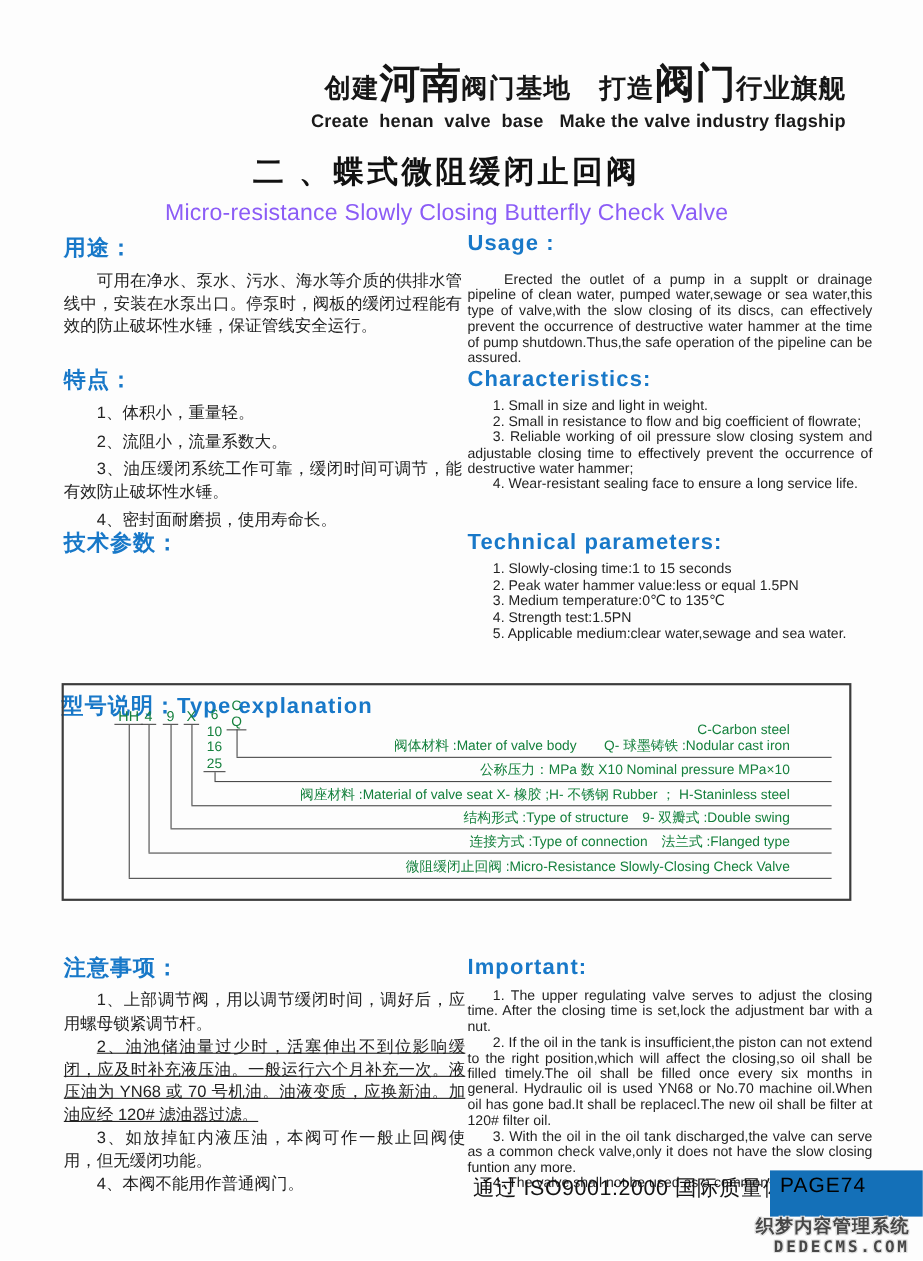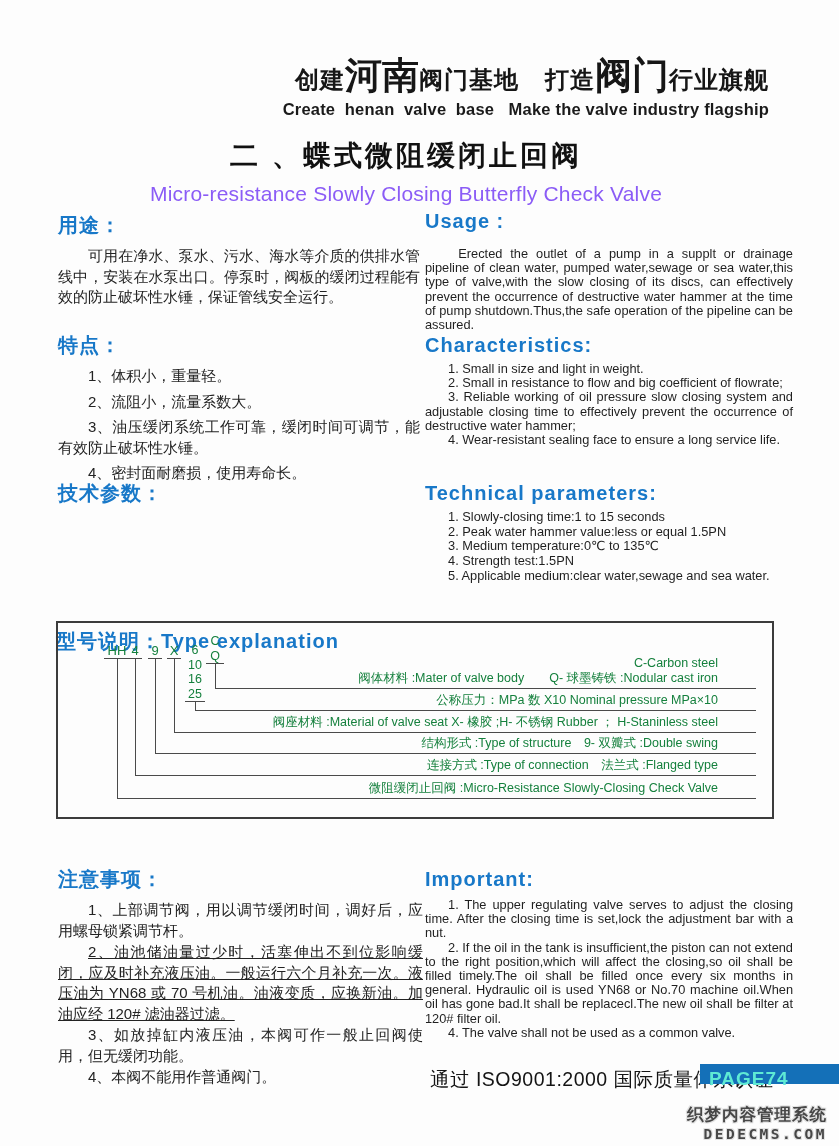--- a/index.html
+++ b/index.html
@@ -57,22 +57,22 @@
   .r6{left:59px;top:175px;}
   .rowlabel{position:absolute;right:54px;text-align:right;white-space:nowrap;line-height:15px;font-size:12.5px;}
   .l1{bottom:131px;}
   .l2{bottom:109px;}
   .l3{bottom:87px;}
   .l4{bottom:66px;}
   .l5{bottom:44px;}
   .l6{bottom:21px;}
   
   .iso-text{position:absolute;left:430px;top:1066px;font-size:19.5px;color:#141414;letter-spacing:.5px;}
-  .page-badge{position:absolute;left:700px;top:1064px;width:139px;height:20px;background:#1470b8;color:#5eead4;
-    font-size:19px;font-weight:700;line-height:30px;padding-left:9px;box-sizing:border-box;letter-spacing:1px;}
+  .page-badge{position:absolute;left:700px;top:1064px;width:139px;height:42px;background:#1470b8;color:#000000;
+    font-size:19px;font-weight:400;line-height:30px;padding-left:9px;box-sizing:border-box;letter-spacing:1px;}
   .watermark{position:absolute;right:12px;top:1104px;text-align:right;font-weight:700;color:#474747;
     text-shadow:-1px -1px 0 #e2e2e2,1px -1px 0 #e2e2e2,-1px 1px 0 #e2e2e2,1px 1px 0 #e2e2e2;}
   .watermark .wl1{font-size:16.5px;letter-spacing:1px;padding-left:37px;}
   .watermark .wl2{font-size:14.5px;letter-spacing:2.5px;font-family:"DejaVu Sans Mono",monospace;}
 </style>
 </head>
 <body>
 
 <div class="page">
 
@@ -171,20 +171,21 @@
     <p style="margin-bottom:1px;">1、上部调节阀，用以调节缓闭时间，调好后，应用螺母锁紧调节杆。</p>
     <p style="margin-bottom:1px;text-decoration:underline;">2、油池储油量过少时，活塞伸出不到位影响缓闭，应及时补充液压油。一般运行六个月补充一次。液压油为 YN68 或 70 号机油。油液变质，应换新油。加油应经 120# 滤油器过滤。</p>
     <p style="margin-bottom:1px;">3、如放掉缸内液压油，本阀可作一般止回阀使用，但无缓闭功能。</p>
     <p>4、本阀不能用作普通阀门。</p>
   </div>
 
   <div class="h-blue" style="left:425px;top:868px;">Important:</div>
   <div class="en-list" style="left:425px;top:898px;width:368px;">
     <p>1. The upper regulating valve serves to adjust the closing time. After the closing time is set,lock the adjustment bar with a nut.</p>
     <p>2. If the oil in the tank is insufficient,the piston can not extend to the right position,which will affect the closing,so oil shall be filled timely.The oil shall be filled once every six months in general. Hydraulic oil is used YN68 or No.70 machine oil.When oil has gone bad.It shall be replacecl.The new oil shall be filter at 120# filter oil.</p>
+    <p>3. With the oil in the oil tank discharged,the valve can serve as a common check valve,only it does not have the slow closing funtion any more.</p>
     <p>4. The valve shall not be used as a common valve.</p>
   </div>
 
   <div class="iso-text">通过 ISO9001:2000 国际质量体系认证</div>
   <div class="page-badge">PAGE74</div>
 
   <div class="watermark">
     <div class="wl1">织梦内容管理系统</div>
     <div class="wl2">DEDECMS.COM</div>
   </div>

